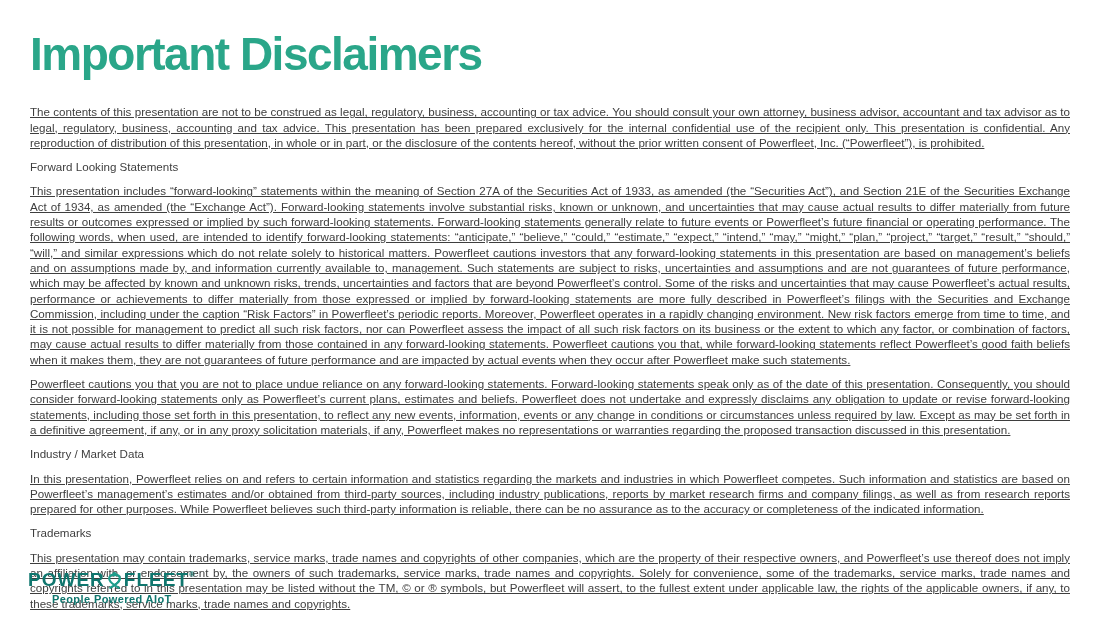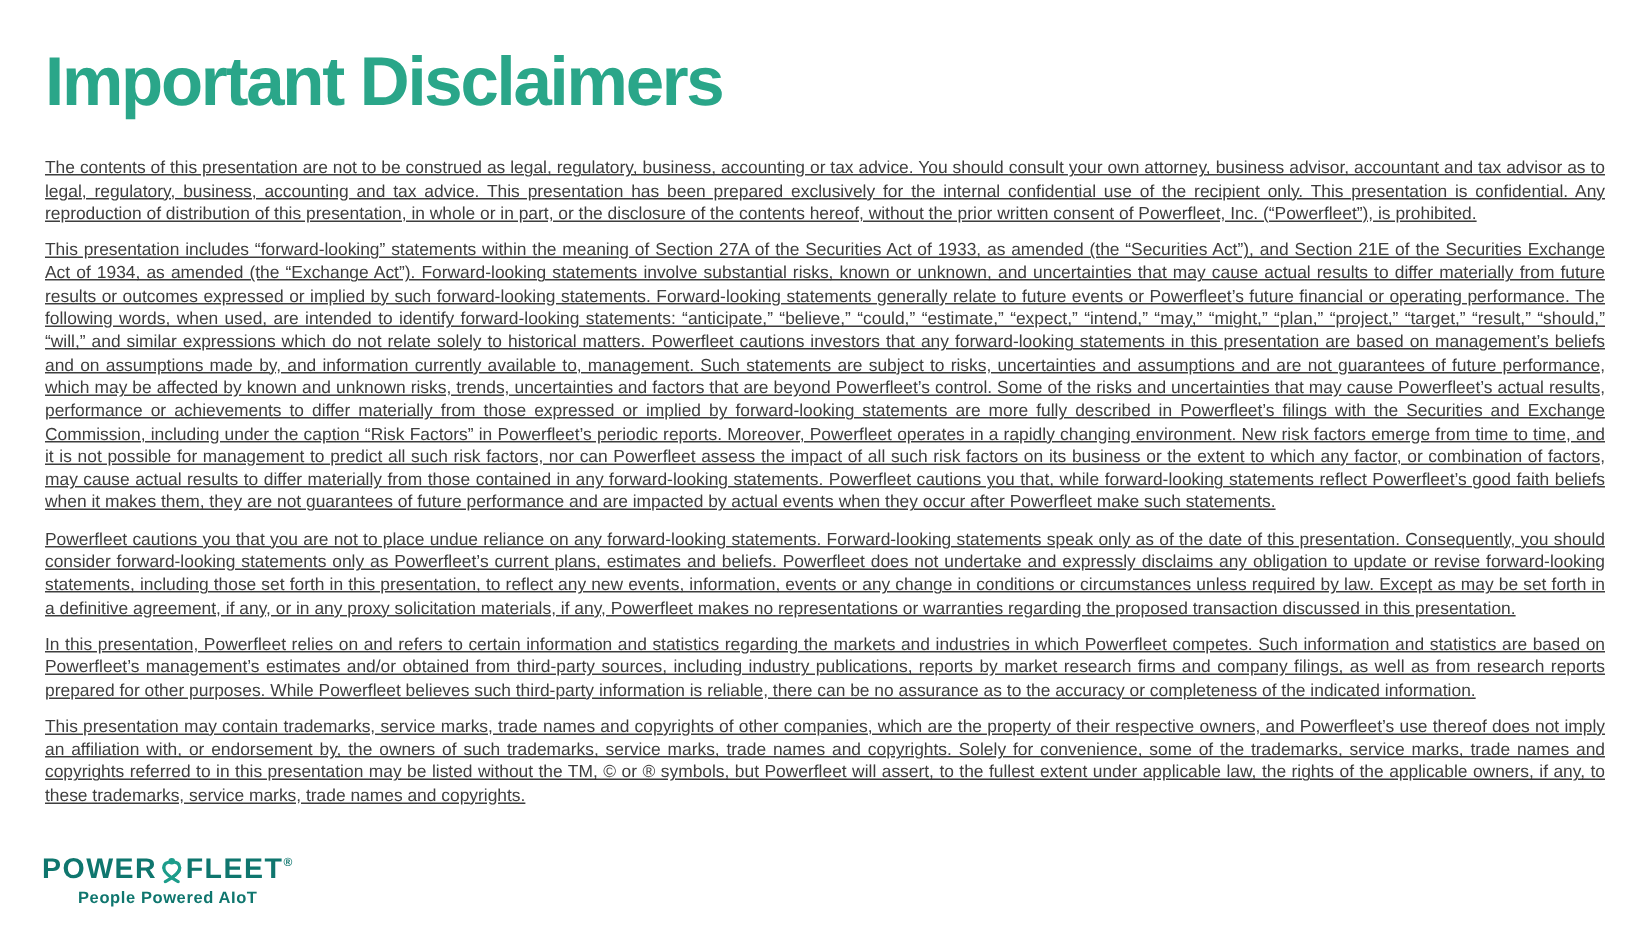--- a/index.html
+++ b/index.html
@@ -72,25 +72,28 @@
 </head>
 <body>
 
 <div class="slide">
 
   <h1 class="page-title">Important Disclaimers</h1>
 
   <div class="body-text">
     <p>The contents of this presentation are not to be construed as legal, regulatory, business, accounting or tax advice. You should consult your own attorney, business advisor, accountant and tax advisor as to legal, regulatory, business, accounting and tax advice. This presentation has been prepared exclusively for the internal confidential use of the recipient only. This presentation is confidential. Any reproduction of distribution of this presentation, in whole or in part, or the disclosure of the contents hereof, without the prior written consent of Powerfleet, Inc. (“Powerfleet”), is prohibited.</p>
 
+    <h2>Forward Looking Statements</h2>
     <p>This presentation includes “forward-looking” statements within the meaning of Section 27A of the Securities Act of 1933, as amended (the “Securities Act”), and Section 21E of the Securities Exchange Act of 1934, as amended (the “Exchange Act”). Forward-looking statements involve substantial risks, known or unknown, and uncertainties that may cause actual results to differ materially from future results or outcomes expressed or implied by such forward-looking statements. Forward-looking statements generally relate to future events or Powerfleet’s future financial or operating performance. The following words, when used, are intended to identify forward-looking statements: “anticipate,” “believe,” “could,” “estimate,” “expect,” “intend,” “may,” “might,” “plan,” “project,” “target,” “result,” “should,” “will,” and similar expressions which do not relate solely to historical matters. Powerfleet cautions investors that any forward-looking statements in this presentation are based on management’s beliefs and on assumptions made by, and information currently available to, management. Such statements are subject to risks, uncertainties and assumptions and are not guarantees of future performance, which may be affected by known and unknown risks, trends, uncertainties and factors that are beyond Powerfleet’s control. Some of the risks and uncertainties that may cause Powerfleet’s actual results, performance or achievements to differ materially from those expressed or implied by forward-looking statements are more fully described in Powerfleet’s filings with the Securities and Exchange Commission, including under the caption “Risk Factors” in Powerfleet’s periodic reports. Moreover, Powerfleet operates in a rapidly changing environment. New risk factors emerge from time to time, and it is not possible for management to predict all such risk factors, nor can Powerfleet assess the impact of all such risk factors on its business or the extent to which any factor, or combination of factors, may cause actual results to differ materially from those contained in any forward-looking statements. Powerfleet cautions you that, while forward-looking statements reflect Powerfleet’s good faith beliefs when it makes them, they are not guarantees of future performance and are impacted by actual events when they occur after Powerfleet make such statements.</p>
     <p>Powerfleet cautions you that you are not to place undue reliance on any forward-looking statements. Forward-looking statements speak only as of the date of this presentation. Consequently, you should consider forward-looking statements only as Powerfleet’s current plans, estimates and beliefs. Powerfleet does not undertake and expressly disclaims any obligation to update or revise forward-looking statements, including those set forth in this presentation, to reflect any new events, information, events or any change in conditions or circumstances unless required by law. Except as may be set forth in a definitive agreement, if any, or in any proxy solicitation materials, if any, Powerfleet makes no representations or warranties regarding the proposed transaction discussed in this presentation.</p>
 
+    <h2>Industry / Market Data</h2>
     <p>In this presentation, Powerfleet relies on and refers to certain information and statistics regarding the markets and industries in which Powerfleet competes. Such information and statistics are based on Powerfleet’s management’s estimates and/or obtained from third-party sources, including industry publications, reports by market research firms and company filings, as well as from research reports prepared for other purposes. While Powerfleet believes such third-party information is reliable, there can be no assurance as to the accuracy or completeness of the indicated information.</p>
 
+    <h2>Trademarks</h2>
     <p>This presentation may contain trademarks, service marks, trade names and copyrights of other companies, which are the property of their respective owners, and Powerfleet’s use thereof does not imply an affiliation with, or endorsement by, the owners of such trademarks, service marks, trade names and copyrights. Solely for convenience, some of the trademarks, service marks, trade names and copyrights referred to in this presentation may be listed without the TM, © or ® symbols, but Powerfleet will assert, to the fullest extent under applicable law, the rights of the applicable owners, if any, to these trademarks, service marks, trade names and copyrights.</p>
   </div>
 
   <div class="logo">
     <div class="logo-row">
       <span>POWER</span>
       <span class="person-icon">
         <svg width="17" height="19" viewBox="0 0 17 19" fill="none">
           <circle cx="8.5" cy="4.2" r="2.2" fill="#1D9D8B"></circle>
           <path d="M3.2 8.5 C3.2 5.6 5.5 4.6 8.5 4.6 C11.5 4.6 13.8 5.6 13.8 8.5 C13.8 11.2 11 13.5 8.5 15.2" stroke="#1D9D8B" stroke-width="2.1" stroke-linecap="round" fill="none"></path>

